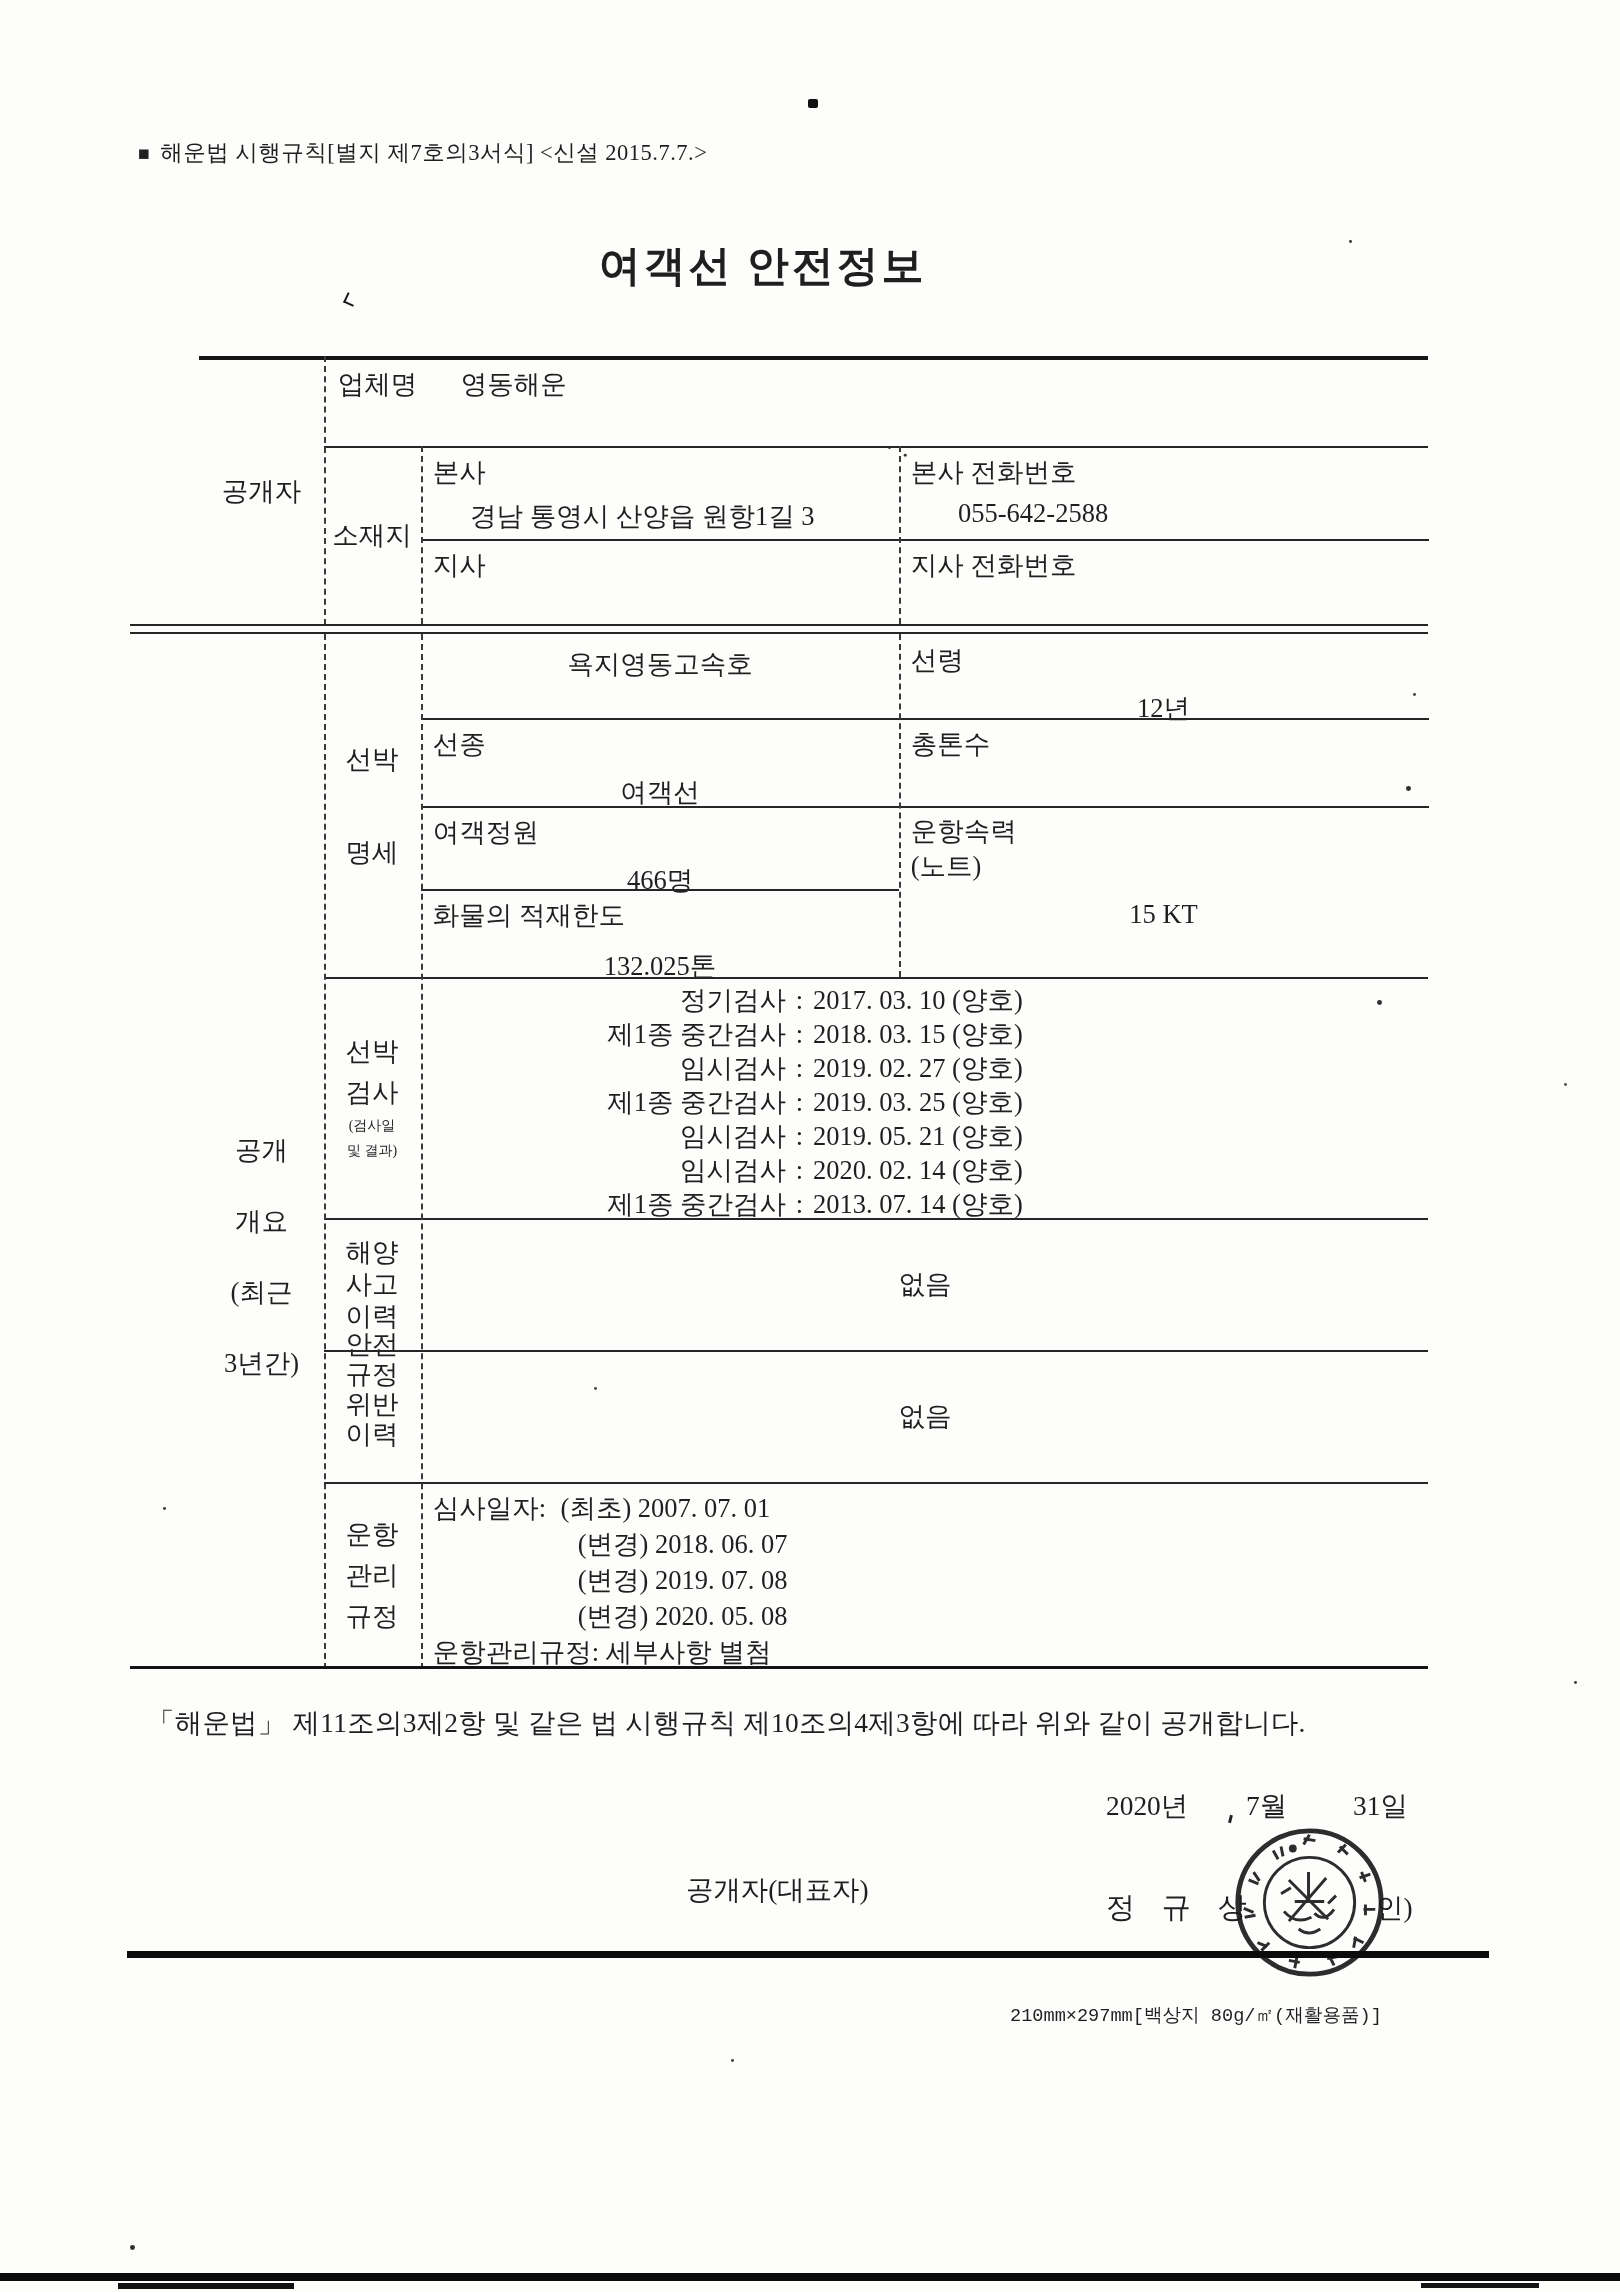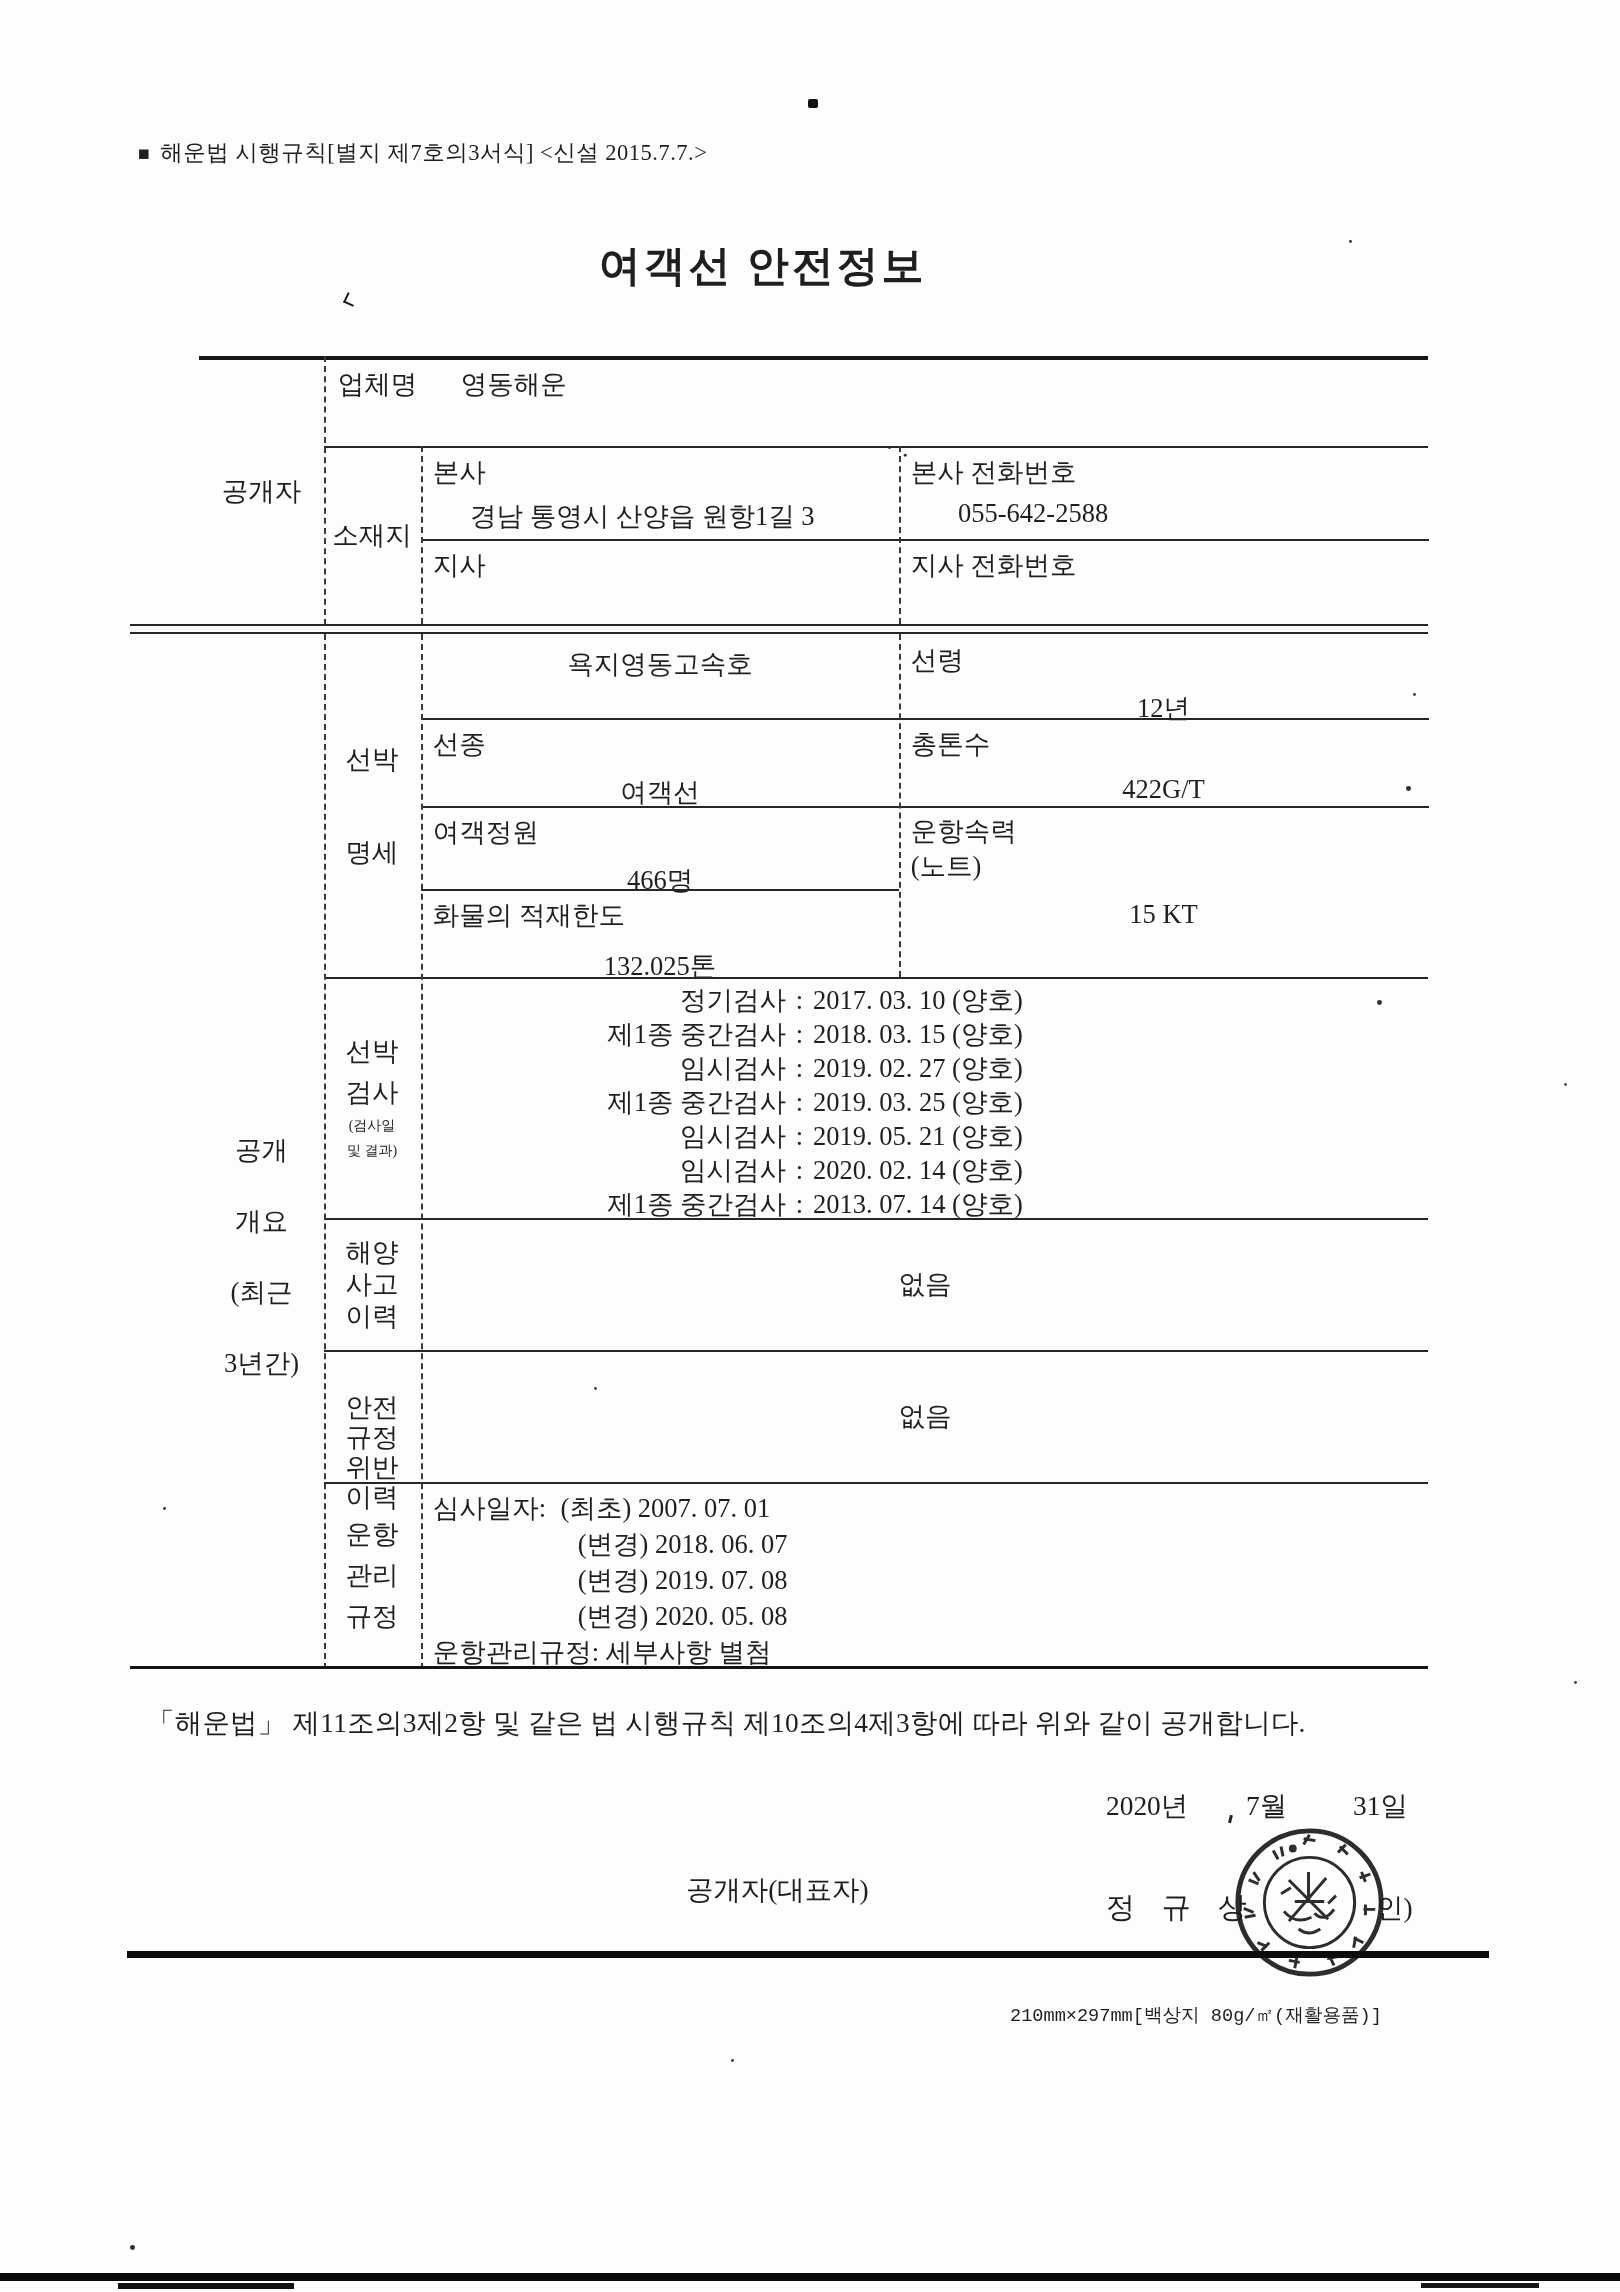--- a/index.html
+++ b/index.html
@@ -115,21 +115,20 @@
   <div class="cell" style="left:700px;top:278px;width:529px;height:83px;">
     <div class="cl">선령</div>
     <div class="cv">12년</div>
   </div>
   <div class="cell" style="left:222px;top:362px;width:478px;height:88px;">
     <div class="cl">선종</div>
     <div class="cv">여객선</div>
   </div>
   <div class="cell" style="left:700px;top:362px;width:529px;height:88px;">
     <div class="cl">총톤수</div>
-    <div class="cv">422G/T</div>
   </div>
   <div class="cell" style="left:222px;top:450px;width:478px;height:83px;">
     <div class="cl">여객정원</div>
     <div class="cv">466명</div>
   </div>
   <div class="cell" style="left:700px;top:450px;width:529px;height:172px;">
     <div class="cl" style="line-height:35px;">운항속력</div>
     <div style="padding-left:11.8px;line-height:35px;">(노트)</div>
     <div class="cv" style="margin-top:15.7px;">15 KT</div>
   </div>
@@ -158,21 +157,21 @@
 
   <div class="cell vlabel" style="left:125px;top:862px;width:96px;height:132px;line-height:32px;">
     <span>해양</span>
     <span>사고</span>
     <span>이력</span>
   </div>
   <div class="cell vlabel" style="left:222px;top:862px;width:1008px;height:132px;">
     <span>없음</span>
   </div>
 
-  <div class="cell vlabel" style="left:125px;top:1030px;width:96px;height:132px;line-height:30px;">
+  <div class="cell vlabel" style="left:125px;top:967px;width:96px;height:132px;line-height:30px;">
     <span>안전</span>
     <span>규정</span>
     <span>위반</span>
     <span>이력</span>
   </div>
   <div class="cell vlabel" style="left:222px;top:994px;width:1008px;height:132px;">
     <span>없음</span>
   </div>
 
   <div class="cell vlabel" style="left:125px;top:1126px;width:96px;height:187px;line-height:41px;">

